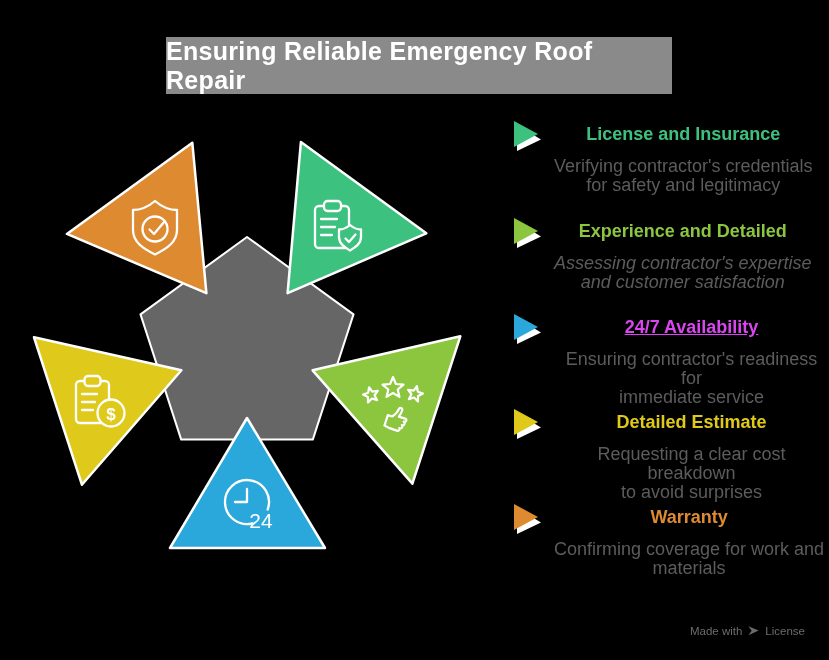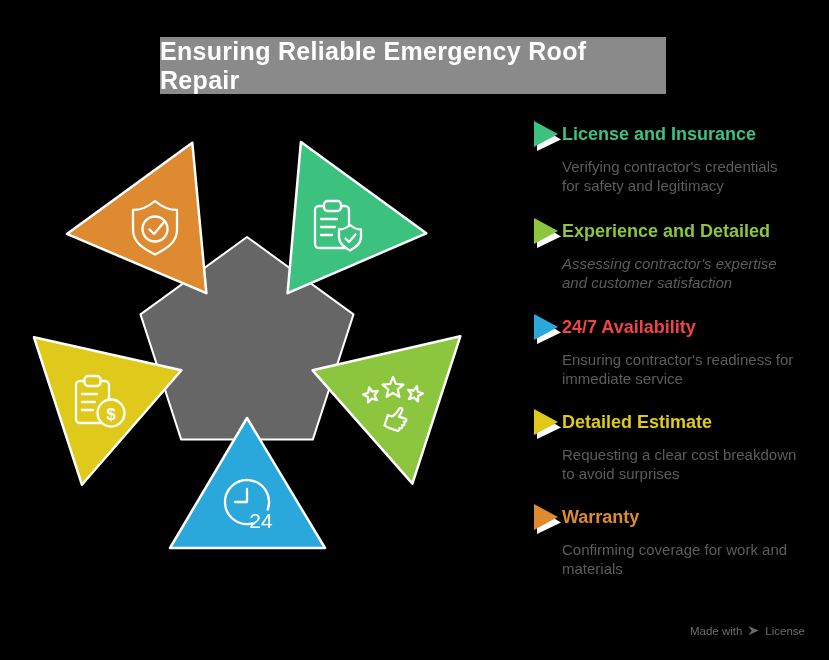--- a/index.html
+++ b/index.html
@@ -1,31 +1,31 @@
 <!DOCTYPE html>
 <html><head>
 <meta charset="utf-8">
 <style>
   html,body { margin:0; padding:0; }
   .canvas {
     position:relative; width:829px; height:660px; overflow:hidden;
     font-family:"Liberation Sans", sans-serif;
   }
   .title-box {
-    position:absolute; left:160px; top:37px; width:506px; height:57px;
+    position:absolute; left:166px; top:37px; width:506px; height:57px;
     display:flex; align-items:center; justify-content:center;
   }
   .title-text {
     font-size:25px; font-weight:bold; letter-spacing:0.3px;
   }
   .diagram-svg { position:absolute; left:0; top:0; }
-  .list-item { position:absolute; left:532px; display:flex; align-items:flex-start; }
+  .list-item { position:absolute; left:512px; display:flex; gap:12px; align-items:flex-start;text-align:center; }
   .bullet-icon { width:30px; height:32px; flex:none; }
   .item-title { font-size:18px; font-weight:bold; line-height:24px; margin:3px 0 11px 0; }
-  .item-desc  { font-size:15px; line-height:19px; white-space:pre-line; }
+  .item-desc  { font-size:18px; line-height:19px; white-space:pre-line; }
   .footer {
     position:absolute; right:24px; top:624px;
     display:flex; align-items:center; gap:5px; font-size:11.5px;text-align:center;
   }
   .napkin-logo { width:13px; height:13px; }
 </style>
 </head>
 <body>
 
 <div class="canvas" style="background: rgb(0, 0, 0);">
@@ -111,21 +111,21 @@
 and customer satisfaction</div>
     </div>
   </div>
 
   <div class="list-item" style="top:312px">
     <svg class="bullet-icon" viewBox="0 0 30 32">
       <polygon points="5,6 5,32 29,20.5" fill="#FFFFFF"></polygon>
       <polygon points="2,2 2,28 26,15" style="fill: rgb(43, 168, 219);"></polygon>
     </svg>
     <div class="item-content">
-      <div class="item-title" style="color: #ef4444;">24/7 Availability</div>
+      <div class="item-title" style="color: #d946ef; text-decoration: underline;">24/7 Availability</div>
       <div class="item-desc" style="color: rgb(92, 92, 92);">Ensuring contractor's readiness for
 immediate service</div>
     </div>
   </div>
 
   <div class="list-item" style="top:502px">
     <svg class="bullet-icon" viewBox="0 0 30 32">
       <polygon points="5,6 5,32 29,20.5" fill="#FFFFFF"></polygon>
       <polygon points="2,2 2,28 26,15" style="fill: rgb(222, 138, 48);"></polygon>
     </svg>

